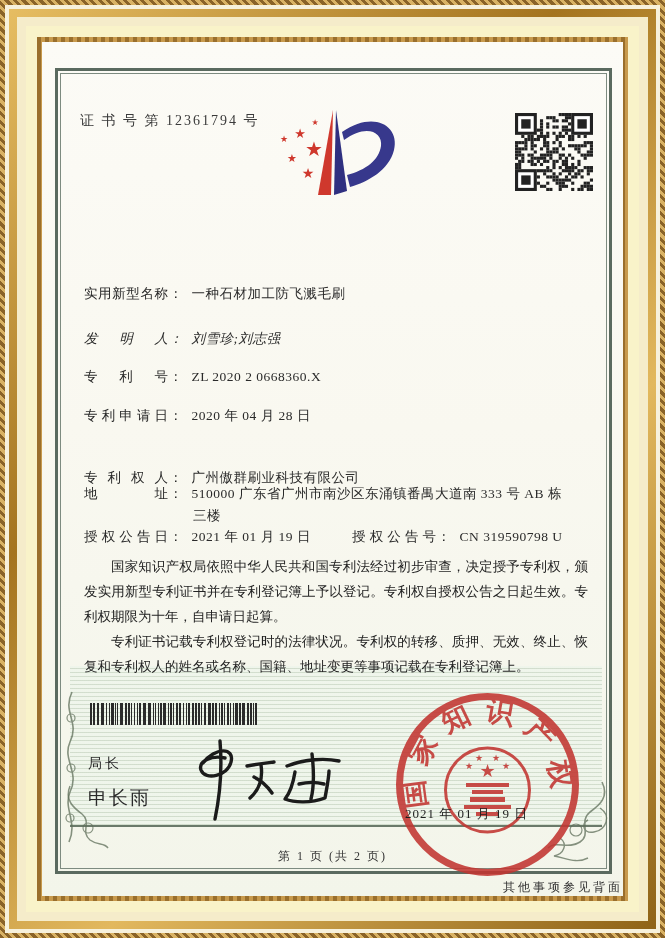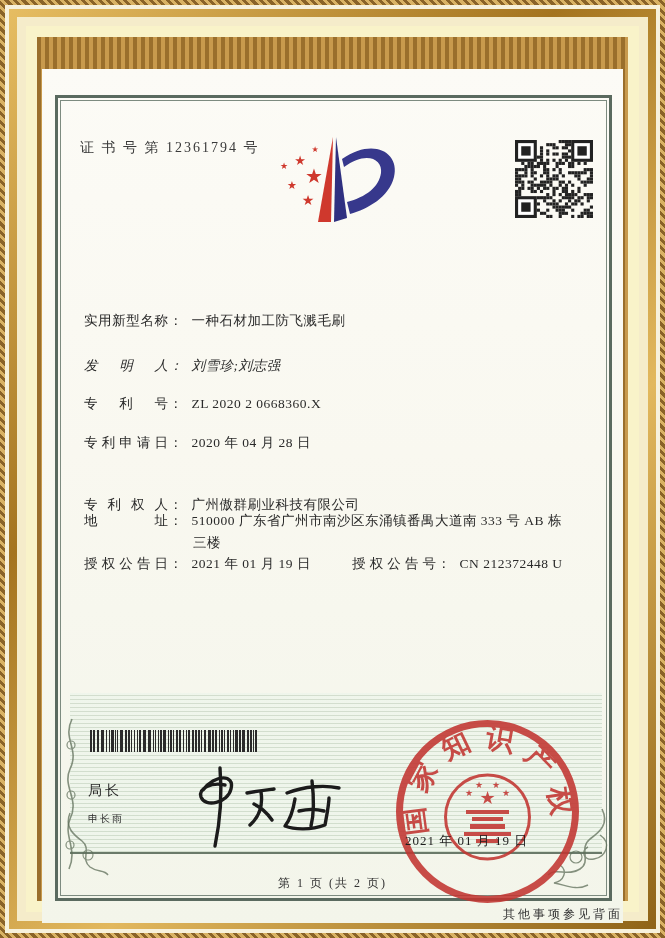--- a/index.html
+++ b/index.html
@@ -6,21 +6,21 @@
   body { width:665px; height:938px; font-family:"Liberation Serif","DejaVu Serif",serif; color:#2a2a2a; background:#e8e4d8; }
   .cert { position:relative; width:665px; height:938px; }
 
   
   .f-rope  { position:absolute; inset:0; background:repeating-linear-gradient(45deg,#8a6328 0 3px,#d9b264 3px 6px); padding:5px; }
   .f-cream { width:100%; height:100%; background:#f7f1dc; padding:4px; }
   .f-gold  { width:100%; height:100%; background:linear-gradient(135deg,#e6bd62,#a4741f 35%,#e2b85e 65%,#8f6318); padding:8px; }
   .f-pale  { width:100%; height:100%; background:#f5ecca; padding:9px; }
   .f-yel   { width:100%; height:100%; background:#f9f3c9; padding:11px; }
   .f-braid { width:100%; height:100%; background:repeating-linear-gradient(90deg,#9a6f2c 0 4px,#c89a4d 4px 8px); padding:5px; }
-  .paper   { position:relative; width:100%; height:100%; background:linear-gradient(180deg,#fcfbf6 0%,#f9f8f0 45%,#f3f5ea 100%); overflow:visible;margin-top:27px; }
+  .paper   { position:relative; width:100%; height:100%; background:linear-gradient(180deg,#fcfbf6 0%,#f9f8f0 45%,#f3f5ea 100%); overflow:visible; }
 
   .inner-frame { position:absolute; left:13px; top:26px; width:557px; height:806px; border:3px solid #5a6a5f; }
   .inner-frame::after { content:""; position:absolute; inset:2px; border:1px solid #7d8b80; }
 
   .cert-no { position:absolute; left:38px; top:70px; font-size:14px; letter-spacing:2px; color:#3a3a3a; }
   .logo { position:absolute; left:228px; top:56px; width:140px; height:112px; }
   .qr { position:absolute; left:473px; top:71px; width:78px; height:78px; }
   .title { position:absolute; left:0; top:170px; width:100%; text-align:center; font-size:31px; font-weight:700; letter-spacing:9px; color:#1d1d1d; }
 
   .fields { position:absolute; left:42px; top:0; width:520px; font-size:13.5px; }
@@ -34,21 +34,21 @@
   .paras { position:absolute; left:42px; top:512px; width:504px; font-size:13.5px; line-height:25px; color:#232323; text-align:justify; }
   .paras p { text-indent:2em; }
 
   .green-panel { position:absolute; left:28px; top:624px; width:532px; height:161px;
     background:repeating-linear-gradient(0deg, rgba(130,165,135,0.30) 0 1px, rgba(238,245,235,0.85) 1px 4px);
     border-bottom:2px solid #6a7a6a; }
   .flourish { position:absolute; stroke:#5f6f5a; fill:none; opacity:0.75; }
 
   .barcode { position:absolute; left:48px; top:661px; width:168px; height:22px; }
   .director-label { position:absolute; left:46px; top:713px; font-size:14px; letter-spacing:3px; }
-  .director-name { position:absolute; left:46px; top:743px; font-size:10px; letter-spacing:2px; }
+  .director-name { position:absolute; left:46px; top:743px; font-size:19px; letter-spacing:2px; }
   .signature { position:absolute; left:133px; top:693px; width:190px; height:88px; }
 
   .seal { position:absolute; left:348px; top:645px; width:195px; height:195px; opacity:0.88; }
   .seal-date { position:absolute; left:363px; top:763px; font-size:13px; letter-spacing:1px; color:#1e1e1e; z-index:5; }
 
   .page-no { position:absolute; left:0; top:806px; width:100%; text-align:center; font-size:12px; letter-spacing:2px; color:#333; }
   .back-note { position:absolute; left:0; top:837px; width:100%; text-align:right; font-size:12px; letter-spacing:3px; color:#333; z-index:6; }
 </style>
 </head>
 <body>
@@ -353,25 +353,29 @@
             <div class="row" style="top:427px;">
               <span class="lbl">专利权人</span><span class="colon">：</span><span class="val">广州傲群刷业科技有限公司</span>
             </div>
             <div class="row" style="top:443px; white-space:normal; width:505px;">
               <span class="lbl">地址</span><span class="colon">：</span><span class="val">510000 广东省广州市南沙区东涌镇番禺大道南 333 号 AB 栋</span>
               <span class="val2">三楼</span>
             </div>
             <div class="row" style="top:486px; width:520px;">
               <span class="lbl">授权公告日</span><span class="colon">：</span><span class="val">2021 年 01 月 19 日</span>
               <span class="g2">
-                <span class="lbl">授权公告号</span><span class="colon">：</span><span class="val">CN 212372448 U</span>
+                <span class="lbl">授权公告号</span><span class="colon">：</span><span class="val">CN 319590798 U</span>
               </span>
             </div>
           </div>
 
+          <div class="paras">
+            <p>国家知识产权局依照中华人民共和国专利法经过初步审查，决定授予专利权，颁发实用新型专利证书并在专利登记簿上予以登记。专利权自授权公告之日起生效。专利权期限为十年，自申请日起算。</p>
+            <p>专利证书记载专利权登记时的法律状况。专利权的转移、质押、无效、终止、恢复和专利权人的姓名或名称、国籍、地址变更等事项记载在专利登记簿上。</p>
+          </div>
 
           <svg class="barcode" id="barcode-svg" viewBox="0 0 168 22" preserveAspectRatio="none">
                     <rect x="0" y="0" width="2" height="22" fill="#2b2b2b"></rect>
                     <rect x="3" y="0" width="2" height="22" fill="#2b2b2b"></rect>
                     <rect x="7" y="0" width="2" height="22" fill="#2b2b2b"></rect>
                     <rect x="11" y="0" width="3" height="22" fill="#2b2b2b"></rect>
                     <rect x="16" y="0" width="1" height="22" fill="#2b2b2b"></rect>
                     <rect x="19" y="0" width="1" height="22" fill="#2b2b2b"></rect>
                     <rect x="21" y="0" width="3" height="22" fill="#2b2b2b"></rect>
                     <rect x="25" y="0" width="1" height="22" fill="#2b2b2b"></rect>

